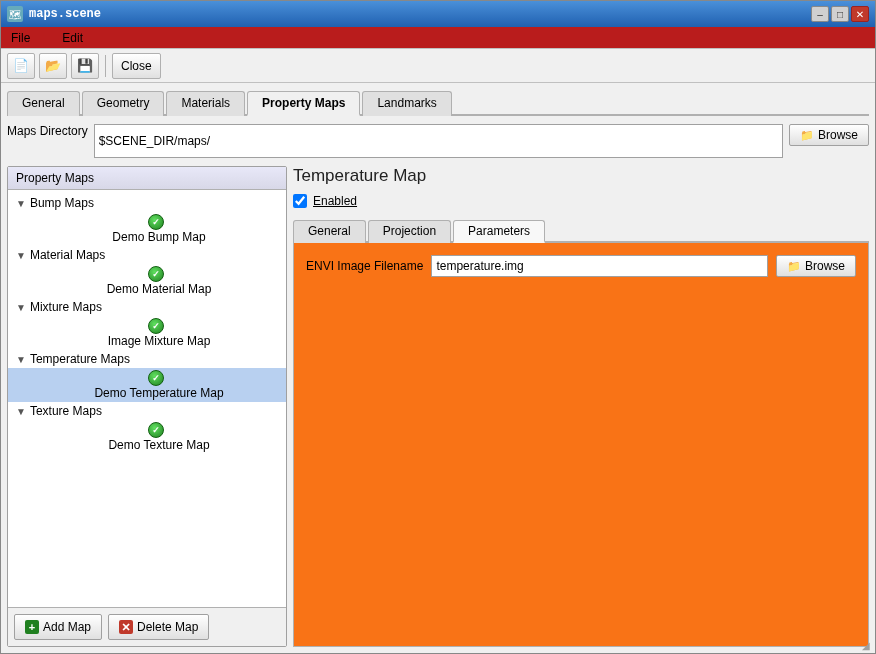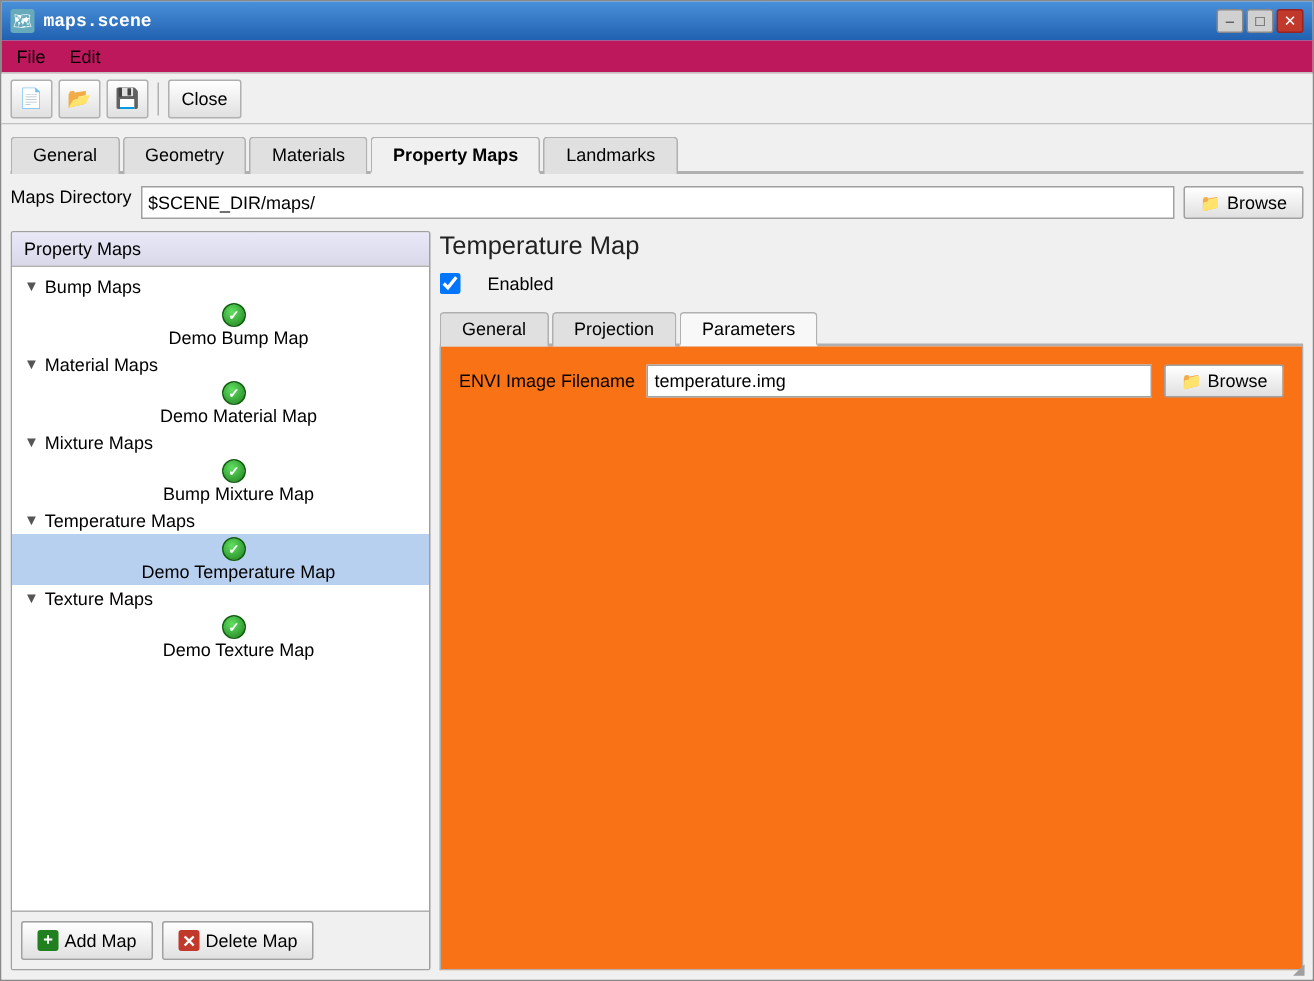--- a/index.html
+++ b/index.html
@@ -65,25 +65,25 @@
       cursor: pointer;
       color: #333;
       border-radius: 2px;
     }
     .title-btn.close-btn {
       background: #c0392b;
       color: white;
       border-color: #922;
     }
     .menu-bar {
-      background: #be185d;
+      background: #b91c1c;
       border-bottom: 1px solid #c0c0c0;
       padding: 2px 4px;
       display: flex;
-      gap: 4px;
+      gap: 20px;
       height: 22px;
       align-items: center;
     }
     .menu-item {
       padding: 1px 6px;
       cursor: pointer;
       font-size: 12px;
     }
     .toolbar {
       background: #f0f0f0;
@@ -160,21 +160,21 @@
       align-items: flex-start;
       gap: 6px;
       margin-bottom: 8px;
     }
     .maps-dir-label {
       font-size: 12px;
       white-space: nowrap;
     }
     .maps-dir-input {
       flex: 1;
-      height: 22px;
+      height: 34px;
       border: 1px solid #a0a0a0;
       background: white;
       padding: 0 4px;
       font-size: 12px;
     }
     .browse-btn {
       height: 22px;
       padding: 0 10px;
       background: linear-gradient(to bottom, #ffffff, #e0e0e0);
       border: 1px solid #a0a0a0;
@@ -307,22 +307,23 @@
     }
     .right-panel-title {
       font-size: 17px;
       font-weight: normal;
       margin-bottom: 8px;
       color: #222;
     }
     .enabled-row {
       display: flex;
       align-items: center;
-      gap: 18px;
+      gap: 6px;
       margin-bottom: 10px;
+      text-decoration: underline;
     }
     .enabled-checkbox {
       width: 14px;
       height: 14px;
       cursor: pointer;
     }
     .enabled-label {
       font-size: 12px;
     }
     .inner-tabs-row {
@@ -475,21 +476,21 @@
             </div>
           </div>
 
           <div class="tree-group">
             <div class="tree-group-header">
               <span class="tree-arrow">▼</span>
               <span>Mixture Maps</span>
             </div>
             <div class="tree-item">
               <div class="tree-icon"></div>
-              <span>Bump Mixture Map</span>
+              <span>Image Mixture Map</span>
             </div>
           </div>
 
           <div class="tree-group">
             <div class="tree-group-header">
               <span class="tree-arrow">▼</span>
               <span>Temperature Maps</span>
             </div>
             <div class="tree-item selected">
               <div class="tree-icon"></div>

